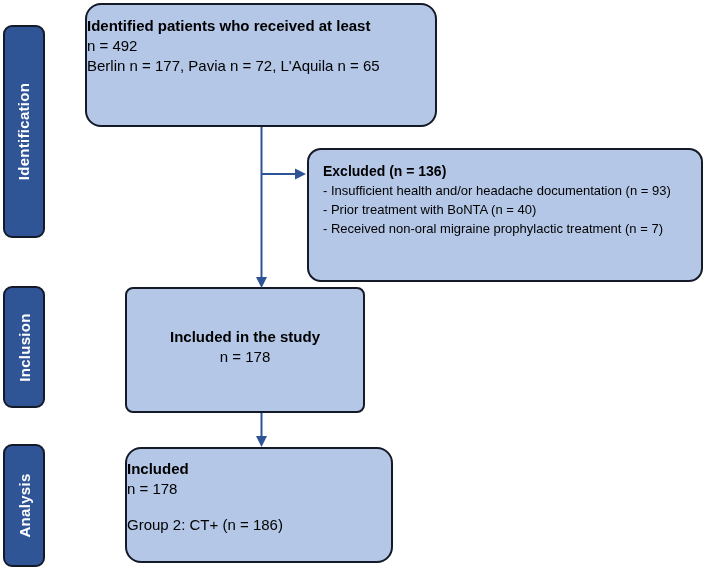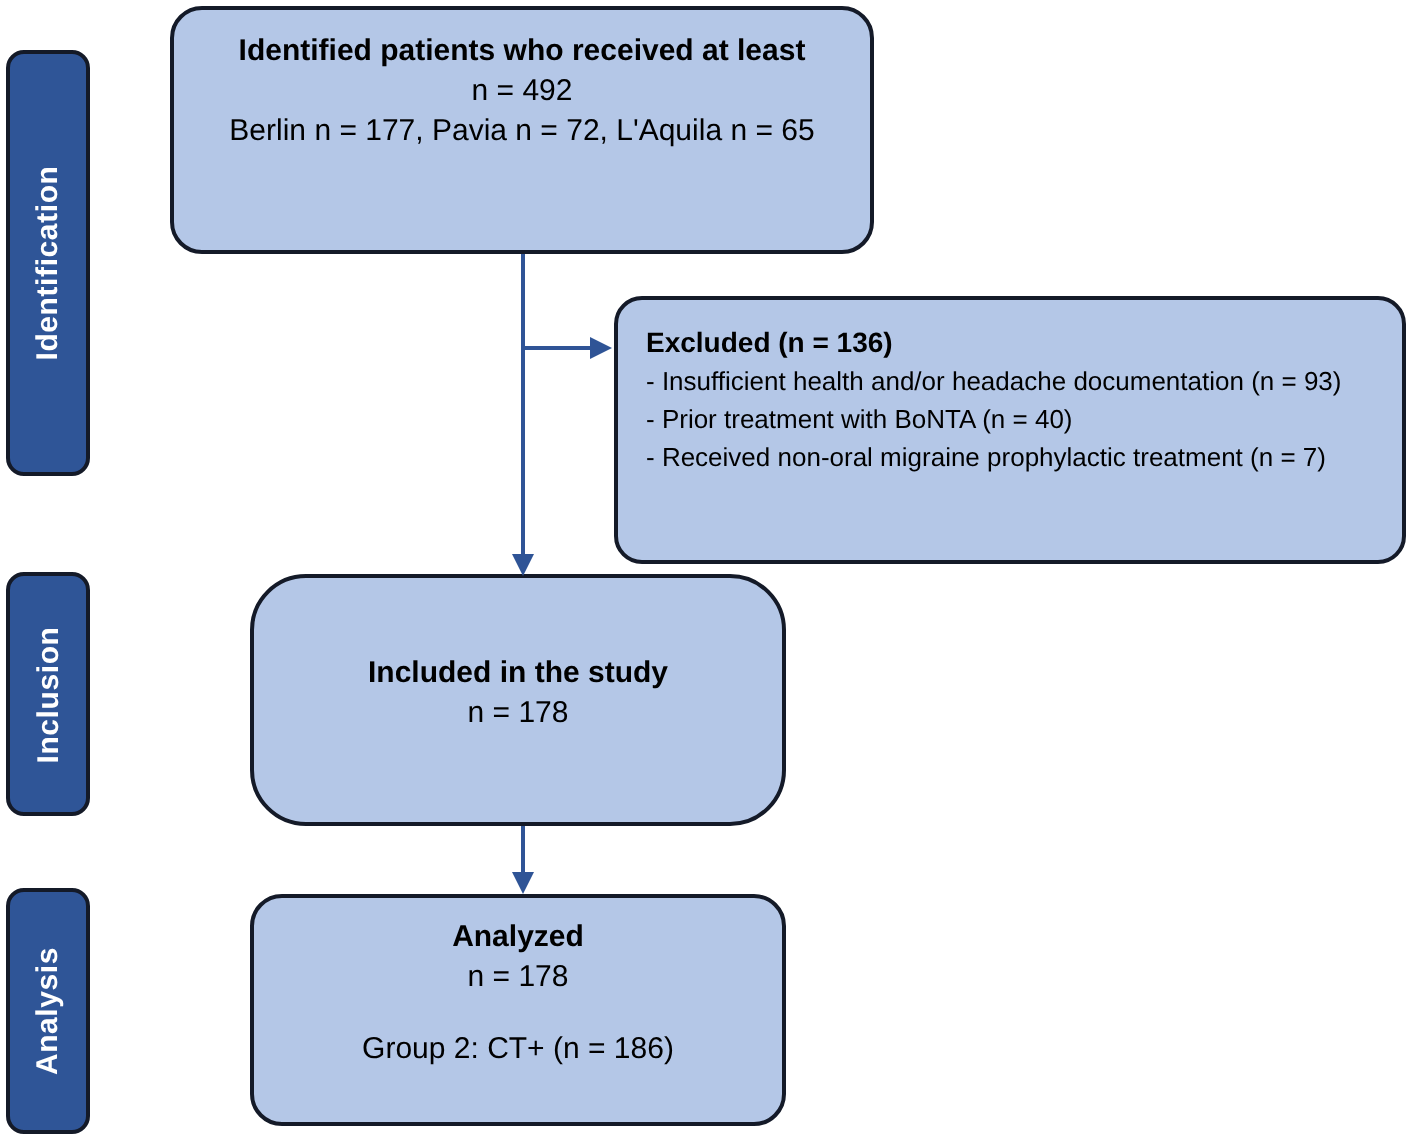--- a/index.html
+++ b/index.html
@@ -35,43 +35,42 @@
   }
   #stage-identification { top: 25px;  height: 213px; }
   #stage-inclusion      { top: 286px; height: 122px; }
   #stage-analysis       { top: 444px; height: 123px; }
 
   
   .box {
     position: absolute;
     background: #b4c7e7;
     border: 2px solid #141a28;
-    text-align: center;
     font-size: 15px;
     line-height: 20px;
   }
   .bold { font-weight: bold; }
   #box-identified {
     left: 85px; top: 3px; width: 352px; height: 124px;
     border-radius: 16px;
     padding-top: 11px;
   }
   #box-excluded {
     left: 307px; top: 148px; width: 396px; height: 134px;
     border-radius: 14px;
     text-align: left;
     font-size: 13px;
     line-height: 19px;
     padding: 12px 6px 0 14px;
     white-space: nowrap;
   }
   #box-excluded .bold { font-size: 14px; }
   #box-included {
-    left: 125px; top: 287px; width: 268px; height: 126px;
-    border-radius: 28px;
+    left: 125px; top: 287px; width: 240px; height: 126px;
+    border-radius: 8px;
     display: flex;
     flex-direction: column;
     align-items: center;
     justify-content: center;
     padding-bottom: 6px;
   }
   #box-analyzed {
     left: 125px; top: 447px; width: 268px; height: 116px;
     border-radius: 16px;
     padding-top: 10px;
@@ -115,21 +114,21 @@
     <div>- Prior treatment with BoNTA (n = 40)</div>
     <div>- Received non-oral migraine prophylactic treatment (n = 7)</div>
   </div>
 
   <div class="box" id="box-included">
     <div class="bold">Included in the study</div>
     <div>n = 178</div>
   </div>
 
   <div class="box" id="box-analyzed">
-    <div class="bold">Analyzed</div>
+    <div class="bold">Included</div>
     <div>n = 178</div>
     <div class="spacer"></div>
     <div>Group 2: CT+ (n = 186)</div>
   </div>
 
   <svg class="arrow-overlay" viewBox="0 0 710 570" xmlns="http://www.w3.org/2000/svg">
     <g>
       <line class="arrow-line" x1="261.5" y1="127" x2="261.5" y2="279"></line>
       <polygon class="arrow-head" points="261.5,288 256,277 267,277"></polygon>
     </g>

